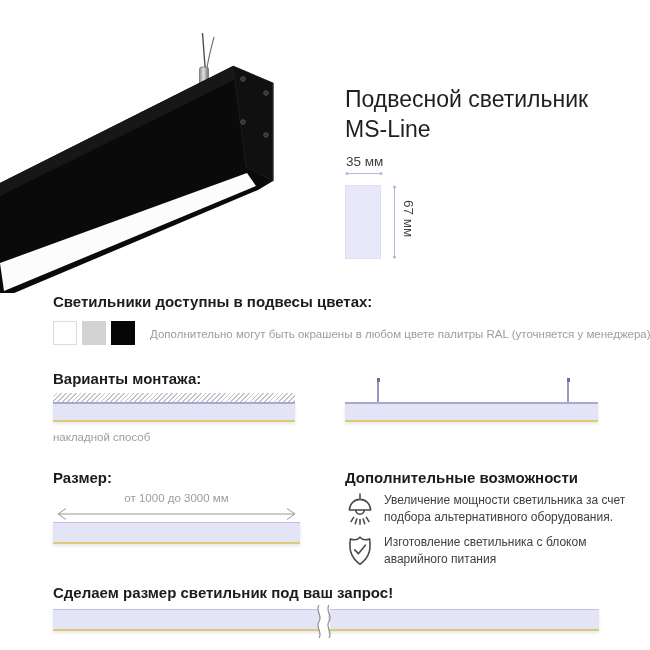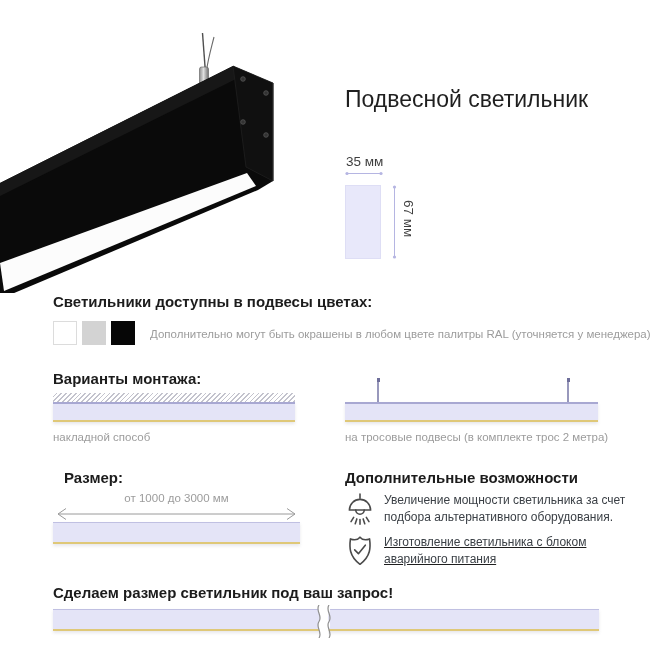--- a/index.html
+++ b/index.html
@@ -45,20 +45,21 @@
     <line x1="273" y1="50" x2="273" y2="148" stroke="#2e2e2e" stroke-width="1"></line>
     <circle cx="243" cy="46" r="2.3" fill="#333" stroke="#555" stroke-width="0.8"></circle>
     <circle cx="266" cy="60" r="2.3" fill="#333" stroke="#555" stroke-width="0.8"></circle>
     <circle cx="243" cy="89" r="2.3" fill="#333" stroke="#555" stroke-width="0.8"></circle>
     <circle cx="266" cy="102" r="2.3" fill="#333" stroke="#555" stroke-width="0.8"></circle>
     <polygon points="0,230 247,140 256,153 4,258" fill="#fcfcfc"></polygon>
   </svg>
 
   <div class="abs title" style="left:345px;top:52px;">
     <div>Подвесной светильник</div>
+    <div>MS-Line</div>
   </div>
 
   <div class="abs dimlabel" style="left:346px;top:121px;">35 мм</div>
   <svg class="abs" style="left:344px;top:137px" width="40" height="7" viewBox="0 0 40 7">
     <line x1="3" y1="3.5" x2="37" y2="3.5" stroke="#b5b5e2" stroke-width="1"></line>
     <circle cx="3" cy="3.5" r="1.6" fill="#b5b5e2"></circle>
       <circle cx="37" cy="3.5" r="1.6" fill="#b5b5e2"></circle>
   </svg>
   <div class="abs" style="left:345px;top:152px;width:36px;height:74px;background:#e8e8fa;border:1px solid #dedef5;box-sizing:border-box;"></div>
   <svg class="abs" style="left:391px;top:151px" width="7" height="76" viewBox="0 0 7 76">
@@ -76,23 +77,22 @@
 
   <div class="abs h" style="left:53px;top:337px;text-align:center;">Варианты монтажа:</div>
 
   <div class="abs hatch" style="left:53px;top:360px;width:242px;height:9px;"></div>
   <div class="abs bar bar-topline" style="left:53px;top:369px;width:242px;height:20px;"></div>
   <div class="abs gray" style="left:53px;top:397px;">накладной способ</div>
 
   <div class="abs wire" style="left:377px;top:345px;height:24px;"></div>
   <div class="abs wire" style="left:567px;top:345px;height:24px;"></div>
   <div class="abs bar bar-topline" style="left:345px;top:369px;width:253px;height:20px;"></div>
-  <div class="abs gray" style="left:345px;top:397px;">на тросовые подвесы (в комплекте трос 2 метра)</div>
 
-  <div class="abs h" style="left:64px;top:436px;">Размер:</div>
+  <div class="abs h" style="left:53px;top:436px;">Размер:</div>
   <div class="abs gray" style="left:53px;top:458px;width:247px;text-align:center;">от 1000 до 3000 мм</div>
   <svg class="abs" style="left:53px;top:474px" width="247" height="14" viewBox="0 0 247 14">
     <line x1="5" y1="7" x2="242" y2="7" stroke="#9a9a9a" stroke-width="1"></line>
     <polyline points="13,1.5 5,7 13,12.5" fill="none" stroke="#9a9a9a" stroke-width="1"></polyline>
     <polyline points="234,1.5 242,7 234,12.5" fill="none" stroke="#9a9a9a" stroke-width="1"></polyline>
   </svg>
   <div class="abs bar bar-topline-thin" style="left:53px;top:489px;width:247px;height:22px;"></div>
 
   <div class="abs h" style="left:345px;top:436px;">Дополнительные возможности</div>
 
@@ -105,21 +105,21 @@
         <line x1="8" y1="24" x2="5.5" y2="28"></line>
         <line x1="11" y1="25.5" x2="9.5" y2="30"></line>
         <line x1="14" y1="26" x2="14" y2="30.5"></line>
         <line x1="17" y1="25.5" x2="18.5" y2="30"></line>
         <line x1="20" y1="24" x2="22.5" y2="28"></line>
       </g>
     </svg>
     <div class="feature-text">Увеличение мощности светильника за счет подбора альтернативного оборудования.</div>
   </div>
 
-  <div class="abs" style="left:345px;top:501px;display:flex;gap:9px;text-decoration:underline;">
+  <div class="abs" style="left:345px;top:501px;display:flex;gap:9px;">
     <svg class="feat-icon" width="30" height="34" viewBox="0 0 26 32">
       <g stroke="#4a4a4a" stroke-width="1.5" fill="none" stroke-linecap="round" stroke-linejoin="round">
         <path d="M13,3 C11,5.5 7.5,5.9 4,4.6 C3,12 2.6,20.8 13,28.5 C23.4,20.8 23,12 22,4.6 C18.5,5.9 15,5.5 13,3 Z"></path>
         <polyline points="8,15 11.5,18.5 18,10.5"></polyline>
       </g>
     </svg>
     <div class="feature-text">Изготовление светильника с блоком аварийного питания</div>
   </div>
 
   <div class="abs h" style="left:53px;top:551px;">Сделаем размер светильник под ваш запрос!</div>

